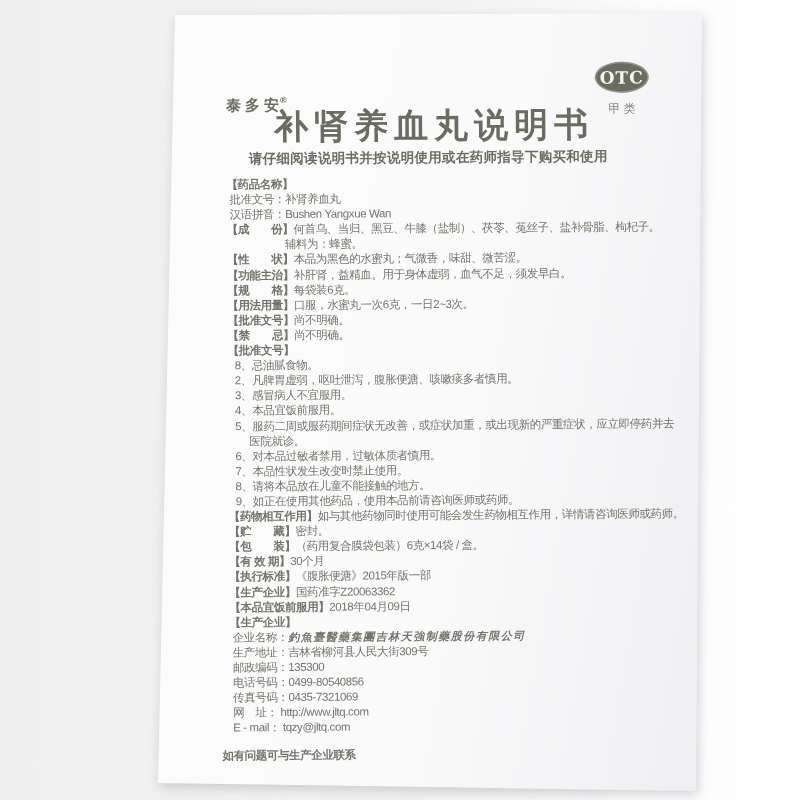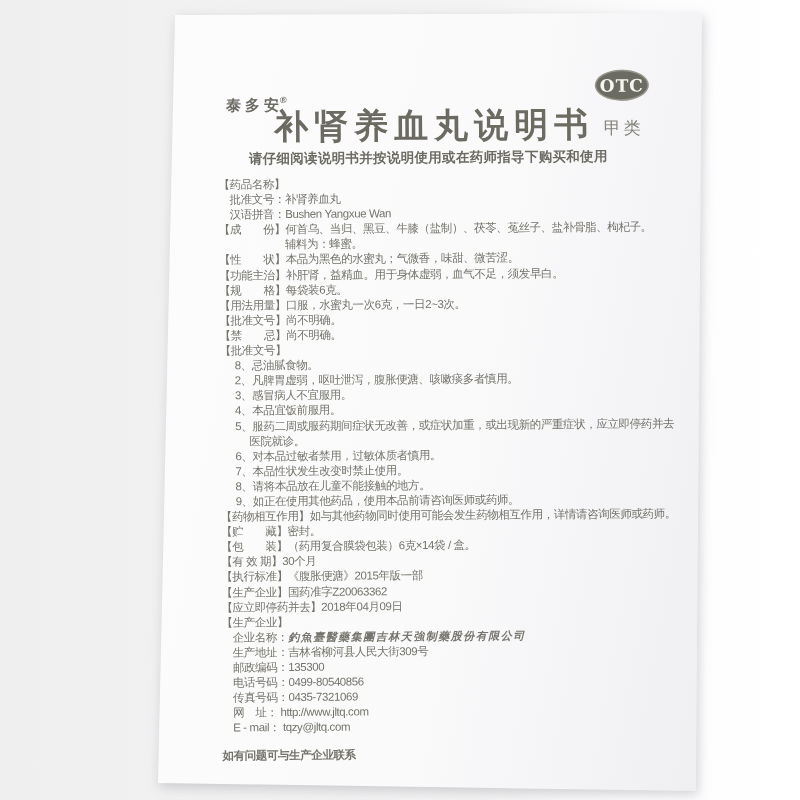--- a/index.html
+++ b/index.html
@@ -28,43 +28,43 @@
   }
   .brand{
     position:absolute;left:70px;top:45px;
     font-size:15px;font-weight:bold;letter-spacing:4px;color:var(--ink-strong);
     white-space:nowrap;
     margin-top:36px;
   }
   .brand .reg{font-size:9px;vertical-align:7px;letter-spacing:0;margin-left:-3px;}
   .otc-block{position:absolute;left:438px;top:42px;width:56px;text-align:center;}
   .otc-ellipse{
-    width:54px;height:31px;margin:16px auto;background:var(--otc-badge);border-radius:50%;
+    width:54px;height:31px;margin:8px auto;background:var(--otc-badge);border-radius:50%;
     display:flex;align-items:center;justify-content:center;
     color:var(--otc-text);font-family:"DejaVu Serif",serif;font-weight:bold;
     font-size:17px;letter-spacing:1px;
     box-shadow:inset 0 0 0 1.5px rgba(255,255,255,0.28);
   }
-  .otc-class{margin-top:2px;font-size:17px;letter-spacing:3px;padding-left:3px;color:#83827a;}
+  .otc-class{margin-top:2px;font-size:12px;letter-spacing:3px;padding-left:3px;color:#83827a;}
   .title{
     position:absolute;left:50px;right:38px;top:90px;text-align:center;
     font-size:34px;font-weight:bold;letter-spacing:6px;color:var(--ink-strong);
     white-space:nowrap;
   }
   .subtitle{
     position:absolute;left:0;right:0;top:136px;text-align:center;
     font-size:13.5px;font-weight:bold;letter-spacing:0.3px;color:var(--ink-strong);
     white-space:nowrap;
   }
   .body{
     position:absolute;left:62px;top:163px;right:0;
     font-size:11.5px;line-height:15.1px;letter-spacing:-0.4px;
   }
   .line{white-space:nowrap;}
-  .line .lbl{font-weight:normal;}
+  .line .lbl{font-weight:bold;margin-left:8px;}
   .line.kv{padding-left:11px;}
   .line.num{padding-left:15px;}
   .line.cont{padding-left:29px;}
   .line.cont2{padding-left:66px;}
   .company-script{
     font-family:"DejaVu Serif",serif;font-style:italic;font-weight:bold;
     font-size:11px;letter-spacing:1.5px;color:#76756d;
   }
   .footer{margin-top:13px;font-weight:bold;white-space:nowrap;}
 </style>
@@ -111,21 +111,21 @@
             <div class="line num"><span class="txt">6、对本品过敏者禁用，过敏体质者慎用。</span></div>
             <div class="line num"><span class="txt">7、本品性状发生改变时禁止使用。</span></div>
             <div class="line num"><span class="txt">8、请将本品放在儿童不能接触的地方。</span></div>
             <div class="line num"><span class="txt">9、如正在使用其他药品，使用本品前请咨询医师或药师。</span></div>
             <div class="line section"><span class="lbl">【药物相互作用】</span><span class="txt">如与其他药物同时使用可能会发生药物相互作用，详情请咨询医师或药师。</span></div>
             <div class="line section"><span class="lbl">【贮　　藏】</span><span class="txt">密封。</span></div>
             <div class="line section"><span class="lbl">【包　　装】</span><span class="txt">（药用复合膜袋包装）6克×14袋 / 盒。</span></div>
             <div class="line section"><span class="lbl">【有 效 期】</span><span class="txt">30个月</span></div>
             <div class="line section"><span class="lbl">【执行标准】</span><span class="txt">《腹胀便溏》2015年版一部</span></div>
             <div class="line section"><span class="lbl">【生产企业】</span><span class="txt">国药准字Z20063362</span></div>
-            <div class="line section"><span class="lbl">【应立即停药并去】</span><span class="txt">2018年04月09日</span></div>
+            <div class="line section"><span class="lbl">【本品宜饭前服用】</span><span class="txt">2018年04月09日</span></div>
             <div class="line section"><span class="lbl">【生产企业】</span></div>
             <div class="line kv"><span class="txt">企业名称：</span><span class="company-script">釣魚臺醫藥集團吉林天強制藥股份有限公司</span></div>
             <div class="line kv"><span class="txt">生产地址：吉林省柳河县人民大街309号</span></div>
             <div class="line kv"><span class="txt">邮政编码：135300</span></div>
             <div class="line kv"><span class="txt">电话号码：0499-80540856</span></div>
             <div class="line kv"><span class="txt">传真号码：0435-7321069</span></div>
             <div class="line kv"><span class="txt">网　址： http://www.jltq.com</span></div>
             <div class="line kv"><span class="txt">E - mail： tqzy@jltq.com</span></div>
             <div class="footer">如有问题可与生产企业联系</div>
         </div>

